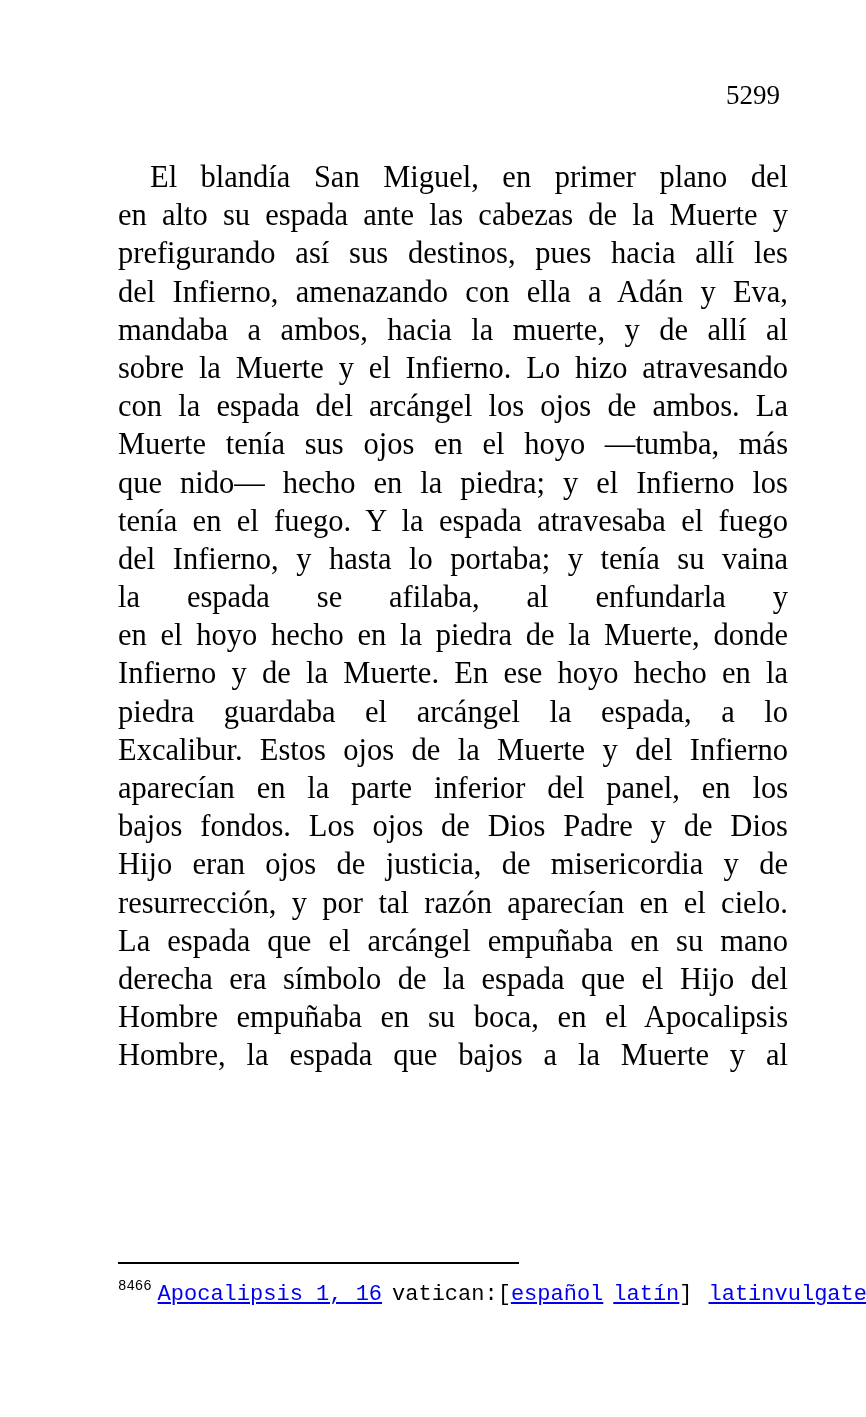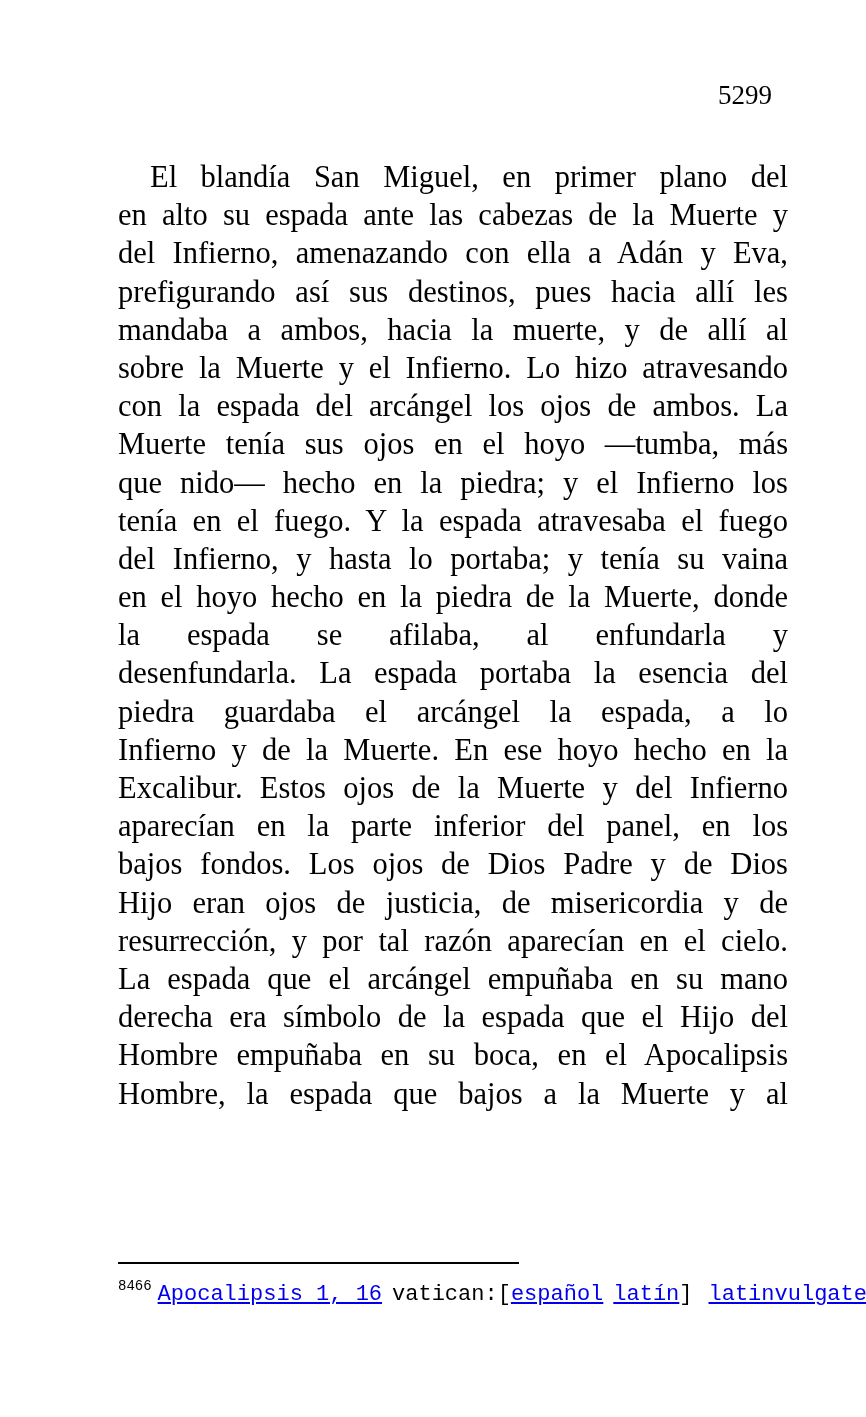--- a/index.html
+++ b/index.html
@@ -1,18 +1,18 @@
 <!DOCTYPE html>
 <html><head>
 <meta charset="utf-8">
 <style>
   html, body { margin: 0; padding: 0; background: #ffffff; }
   body { width: 866px; height: 1417px; position: relative; overflow: hidden;
          font-family: "Liberation Serif", "DejaVu Serif", serif; color: #000; }
-  .page-number { position: absolute; top: 78px; right: 94px; font-size: 27px; line-height: 34px; }
+  .page-number { position: absolute; top: 78px; right: 86px; font-size: 27px; line-height: 34px; }
   .body-text { position: absolute; top: 158px; left: 118px; width: 670px;
                font-size: 30.5px; line-height: 38.2px; }
   .line { display: block; text-align: justify; text-align-last: justify; white-space: nowrap; height: 38.2px; }
   .line.first { padding-left: 32px; }
   .sup { font-size: 15px; vertical-align: 14px; line-height: 0; }
   .rule { position: absolute; top: 1262px; left: 118px; width: 401px; height: 2px; background: #000; }
   .footnote { position: absolute; top: 1280px; left: 118px; width: 670px; font-size: 22px; line-height: 30px;
               white-space: nowrap; font-family: Liberation Mono, monospace; }
   .footnote .fn-num { font-size: 14px; vertical-align: 10px; line-height: 0; margin-right: 6px; }
   .footnote a { color: #0000ee; text-decoration: underline; }
@@ -20,34 +20,33 @@
   .gap2 { display: inline-block; width: 16px; }
 </style>
 </head>
 <body>
 
 <div class="page-number">5299</div>
 
 <div class="body-text">
   <span class="line first">El blandía San Miguel, en primer plano del</span>
   <span class="line">en alto su espada ante las cabezas de la Muerte y</span>
+  <span class="line">prefigurando así sus destinos, pues hacia allí les</span>
   <span class="line">del Infierno, amenazando con ella a Adán y Eva,</span>
-  <span class="line">prefigurando así sus destinos, pues hacia allí les</span>
   <span class="line">mandaba a ambos, hacia la muerte, y de allí al</span>
   <span class="line">sobre la Muerte y el Infierno. Lo hizo atravesando</span>
   <span class="line">con la espada del arcángel los ojos de ambos. La</span>
   <span class="line">Muerte tenía sus ojos en el hoyo —tumba, más</span>
   <span class="line">que nido— hecho en la piedra; y el Infierno los</span>
   <span class="line">tenía en el fuego. Y la espada atravesaba el fuego</span>
   <span class="line">del Infierno, y hasta lo portaba; y tenía su vaina</span>
+  <span class="line">la espada se afilaba, al enfundarla y</span>
   <span class="line">en el hoyo hecho en la piedra de la Muerte, donde</span>
-  <span class="line">la espada se afilaba, al enfundarla y</span>
-  <span class="line">desenfundarla. La espada portaba la esencia del</span>
+  <span class="line">Infierno y de la Muerte. En ese hoyo hecho en la</span>
   <span class="line">piedra guardaba el arcángel la espada, a lo</span>
-  <span class="line">Infierno y de la Muerte. En ese hoyo hecho en la</span>
   <span class="line">Excalibur. Estos ojos de la Muerte y del Infierno</span>
   <span class="line">aparecían en la parte inferior del panel, en los</span>
   <span class="line">bajos fondos. Los ojos de Dios Padre y de Dios</span>
   <span class="line">Hijo eran ojos de justicia, de misericordia y de</span>
   <span class="line">resurrección, y por tal razón aparecían en el cielo.</span>
   <span class="line">La espada que el arcángel empuñaba en su mano</span>
   <span class="line">derecha era símbolo de la espada que el Hijo del</span>
   <span class="line">Hombre empuñaba en su boca, en el Apocalipsis</span>
   <span class="line">Hombre, la espada que bajos a la Muerte y al</span>
 </div>

